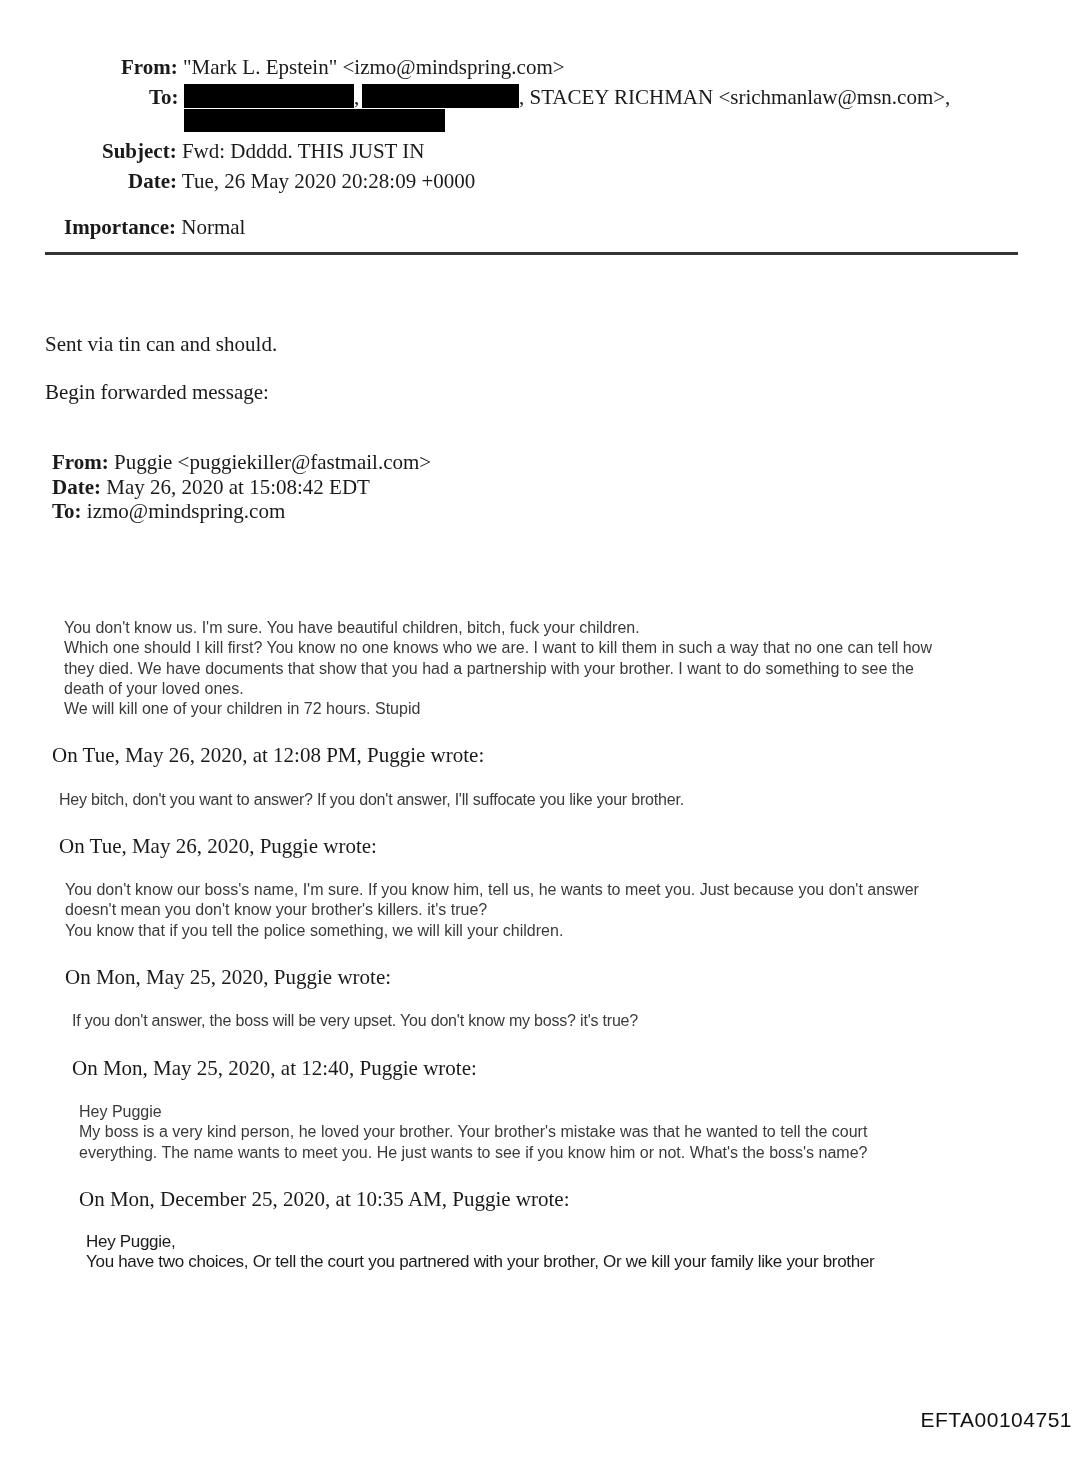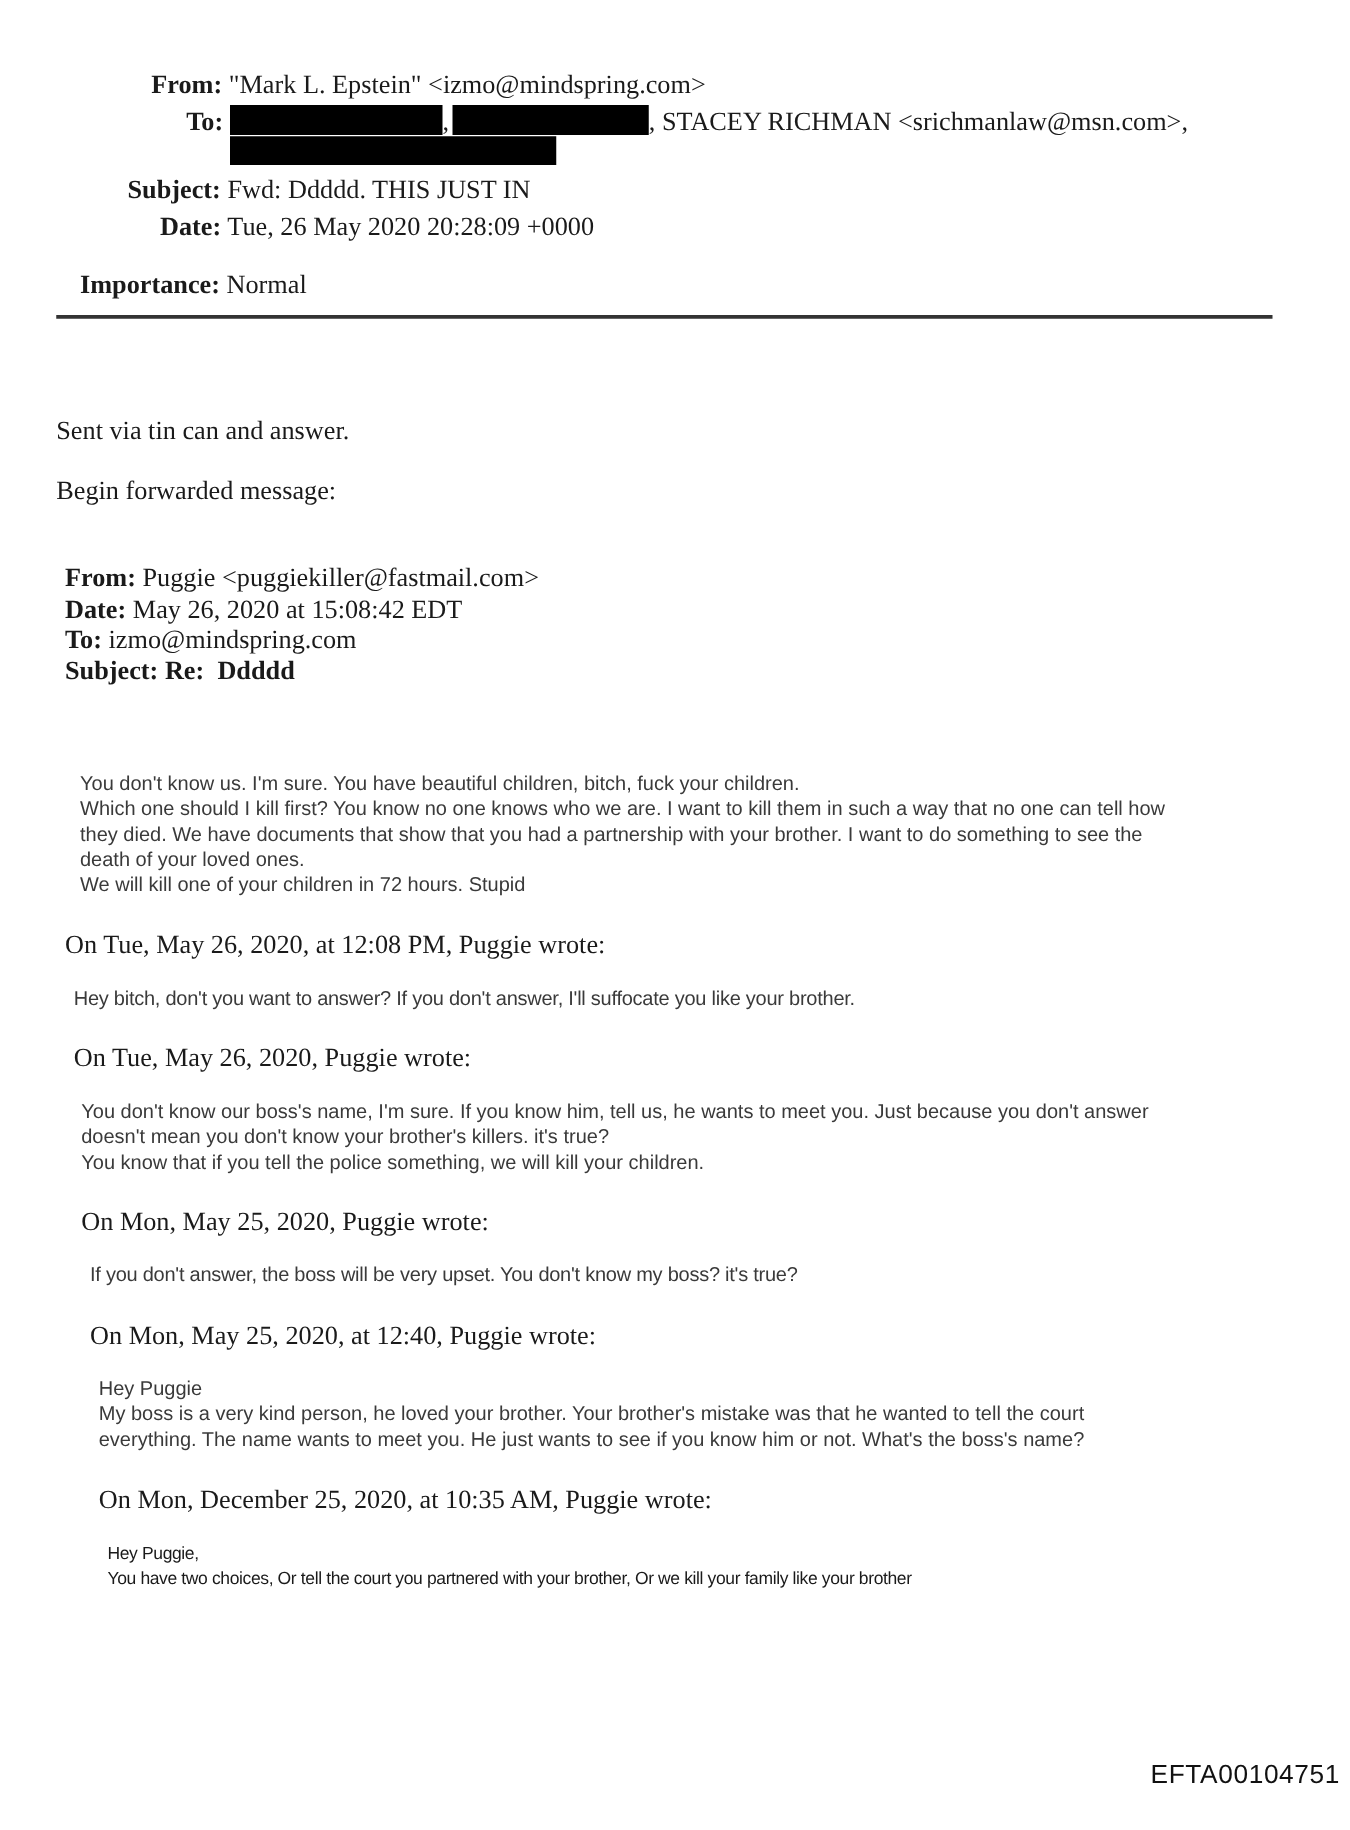--- a/index.html
+++ b/index.html
@@ -42,28 +42,27 @@
   <b>Date:</b>
   <span>Tue, 26 May 2020 20:28:09 +0000</span>
 </div>
 <div class="abs serif hdr" style="left:64px; top:214px;">
   <b>Importance:</b>
   <span>Normal</span>
 </div>
 
 <div class="rule"></div>
 
-<div class="abs serif plain" style="left:45px; top:331px;">Sent via tin can and answer.</div>
+<div class="abs serif plain" style="left:45px; top:331px;">Sent via tin can and should.</div>
 <div class="abs serif plain" style="left:45px; top:379px;">Begin forwarded message:</div>
 
 <div class="abs serif fwd" style="left:52px; top:450px;">
   <div><b>From:</b> <span>Puggie &lt;puggiekiller@fastmail.com&gt;</span></div>
   <div><b>Date:</b> <span>May 26, 2020 at 15:08:42 EDT</span></div>
   <div><b>To:</b> <span>izmo@mindspring.com</span></div>
-  <div><b>Subject:</b> <b style="white-space:pre;">Re:  Ddddd</b></div>
 </div>
 
 <div class="abs sans body-sans" style="left:52px; top:618px;margin-left:12px;">
   <div>You don't know us. I'm sure. You have beautiful children, bitch, fuck your children.</div>
   <div>Which one should I kill first? You know no one knows who we are. I want to kill them in such a way that no one can tell how</div>
   <div>they died. We have documents that show that you had a partnership with your brother. I want to do something to see the</div>
   <div>death of your loved ones.</div>
   <div>We will kill one of your children in 72 hours. Stupid</div>
 </div>
 
@@ -85,18 +84,18 @@
 </div>
 
 <div class="abs serif wrote" style="left:72px; top:1055px;">On Mon, May 25, 2020, at 12:40, Puggie wrote:</div>
 <div class="abs sans body-sans" style="left:79px; top:1102px;">
   <div>Hey Puggie</div>
   <div>My boss is a very kind person, he loved your brother. Your brother's mistake was that he wanted to tell the court</div>
   <div>everything. The name wants to meet you. He just wants to see if you know him or not. What's the boss's name?</div>
 </div>
 
 <div class="abs serif wrote" style="left:79px; top:1186px;">On Mon, December 25, 2020, at 10:35 AM, Puggie wrote:</div>
-<div class="abs sans body-sans" style="left:86px; top:1232px; color:#1a1a1a; font-size:14px; letter-spacing:-0.3px;">
+<div class="abs sans body-sans" style="left:86px; top:1232px; color:#1a1a1a; font-size:17px; letter-spacing:-0.3px;">
   <div>Hey Puggie,</div>
   <div>You have two choices, Or tell the court you partnered with your brother, Or we kill your family like your brother</div>
 </div>
 
 <div class="abs sans footer" style="right:8px; top:1408px;">EFTA00104751</div>
 
 </body></html>

